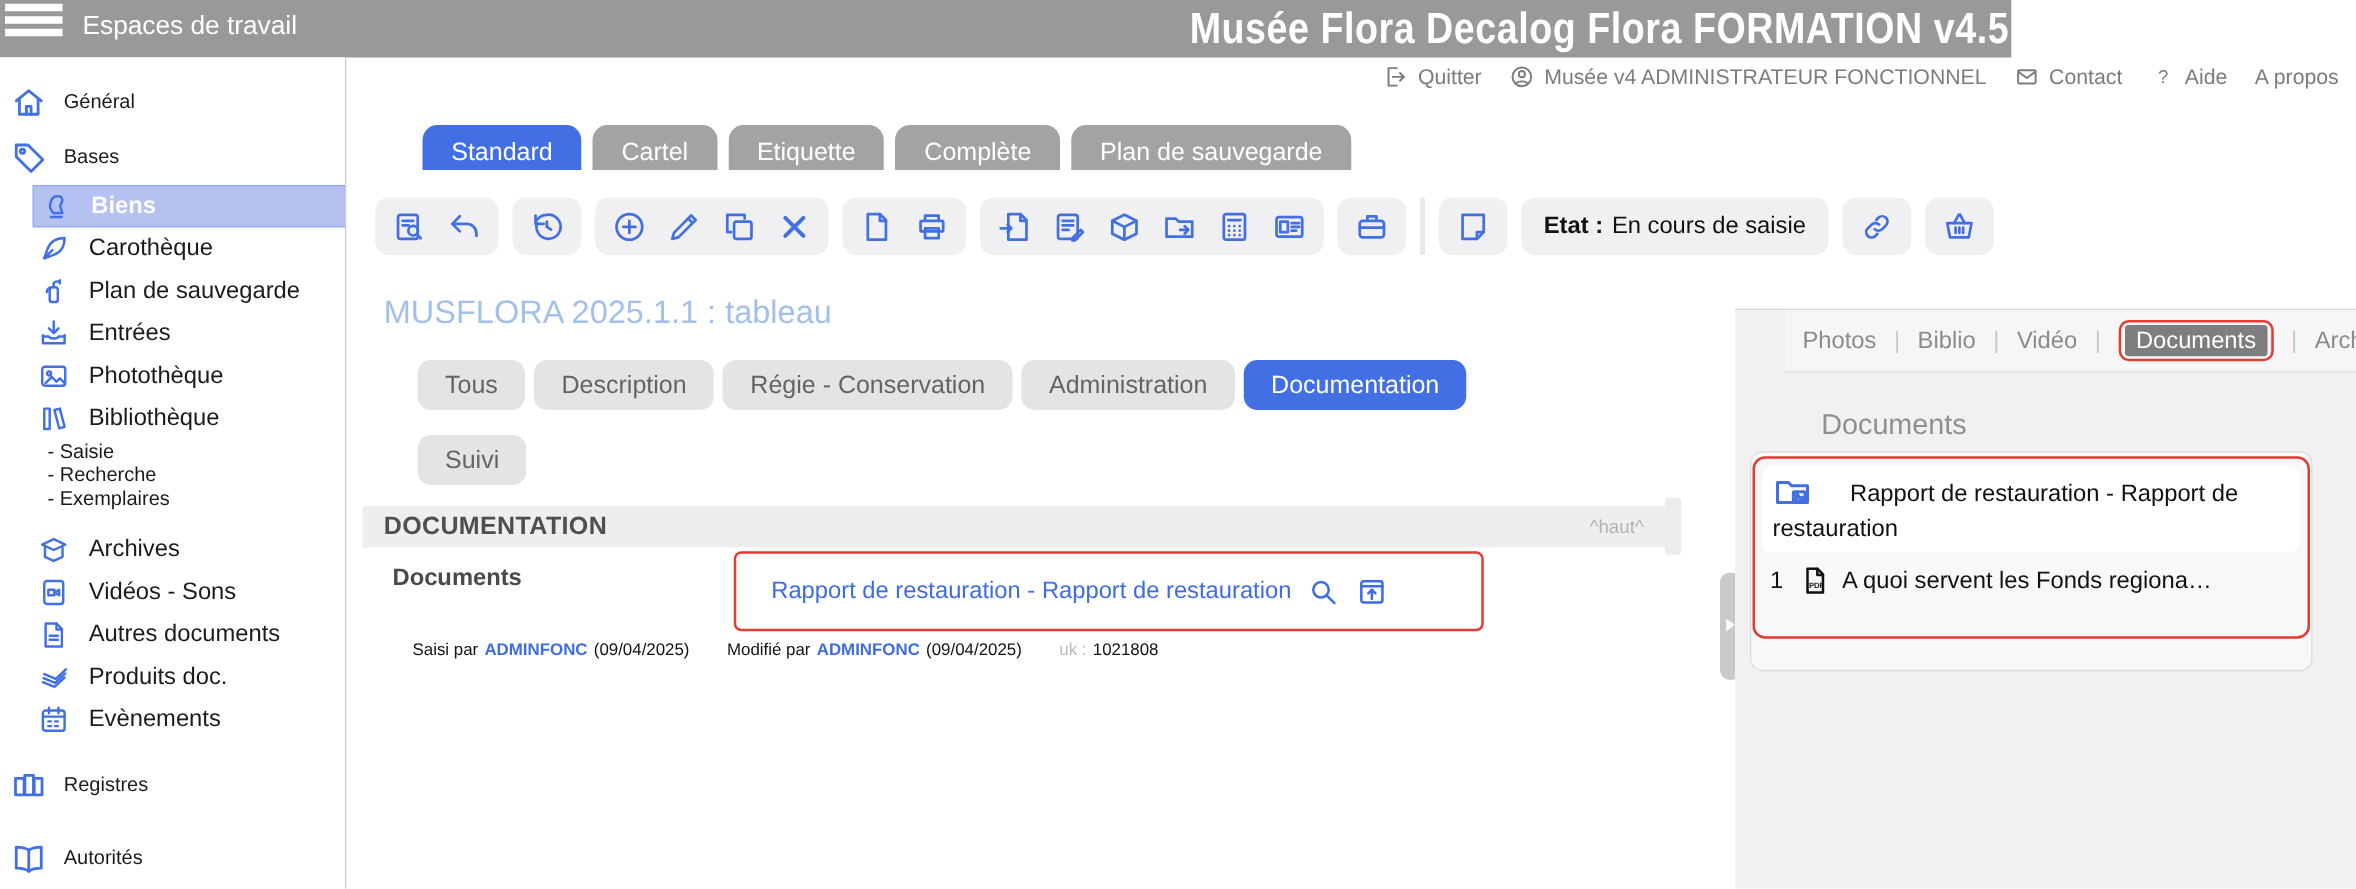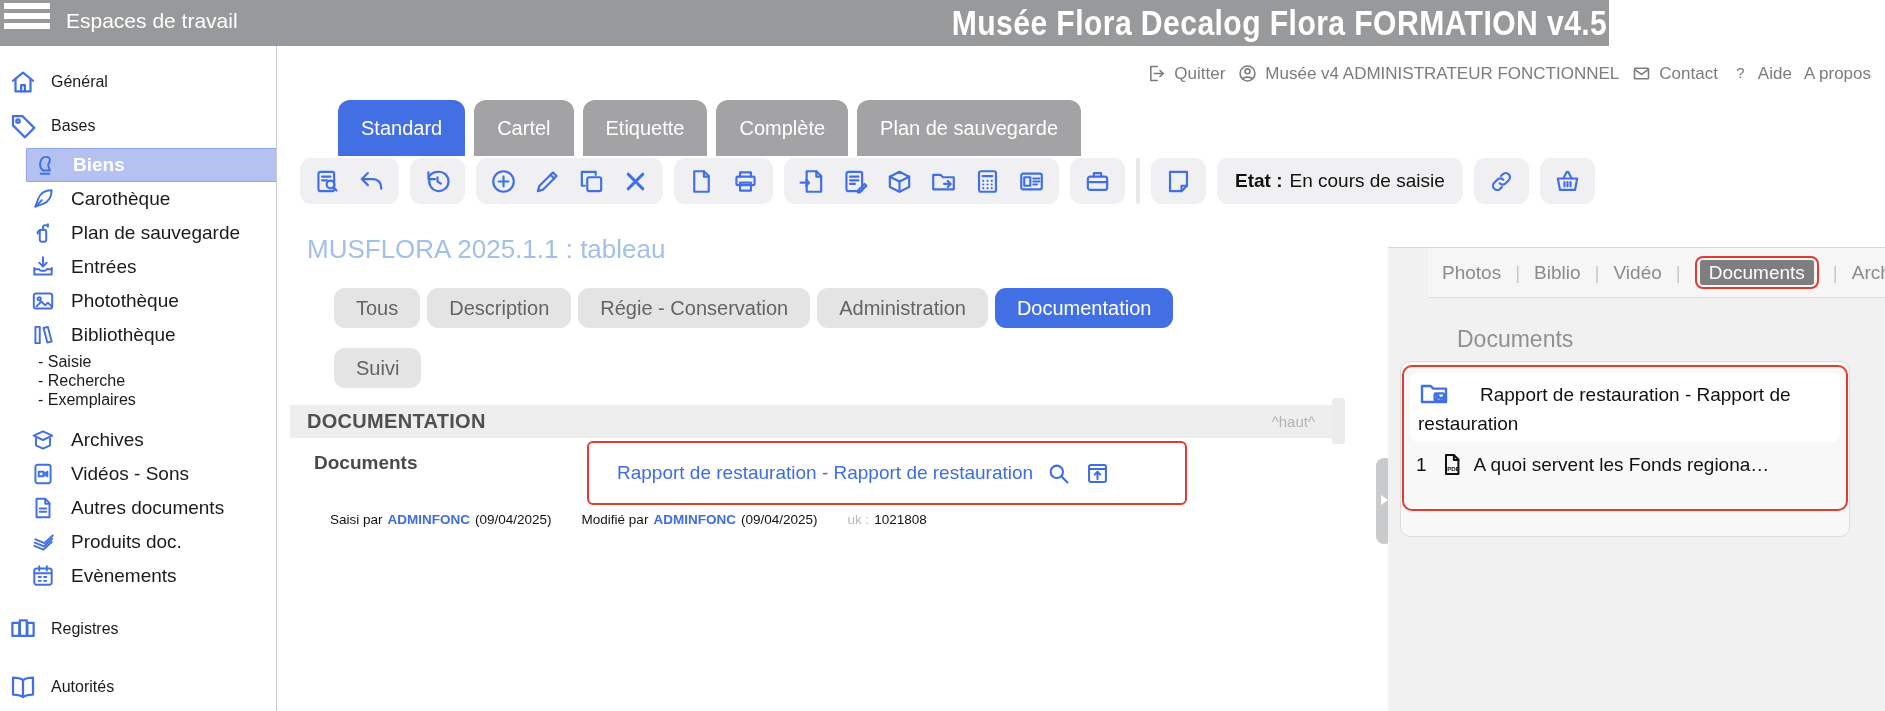--- a/index.html
+++ b/index.html
@@ -34,30 +34,30 @@
   .side-item .ic{color:#4270e4}
   .side-item.root .ic{width:30px;height:30px}
   .side-item.child .ic{width:26px;height:26px}
   .side-item.selected{
     margin-left:26px;padding-left:5px;width:282px;box-sizing:border-box;
     background:#b5c1f0;border:1px solid #93a7ec;border-radius:1px;color:#fff;font-weight:bold;
   }
 
   
   .utility{
-    position:absolute;top:63px;right:14px;display:flex;gap:12px;align-items:center;
+    position:absolute;top:51px;right:14px;display:flex;gap:22px;align-items:center;
     color:#7c7c7c;font-size:17px;white-space:nowrap;
   }
   .util-item{display:flex;align-items:center;gap:7px;cursor:pointer}
   .util-item .ic{width:21px;height:21px;color:#7c7c7c}
 
   
   .view-tabs{position:absolute;left:338px;top:100px;display:flex;gap:9px}
   .vtab{
-    height:56px;line-height:44px;padding:0 23px;border-radius:12px 12px 0 0;border:none;
+    height:36px;line-height:44px;padding:0 23px;border-radius:12px 12px 0 0;border:none;
     background:#a3a3a5;color:#fff;font-size:20px;cursor:pointer;font-family:inherit;white-space:nowrap;
   }
   .vtab.active{background:#4270e4}
 
   
   .toolbar{position:absolute;left:300px;top:158px;display:flex;gap:11px;align-items:center}
   .tgroup{background:#f0f0f2;border-radius:11px;height:46px;display:flex;align-items:center;padding:0 9px;gap:7px}
   .tbtn{
     width:37px;height:40px;display:flex;align-items:center;justify-content:center;
     background:none;border:none;padding:0;cursor:pointer;color:#4270e4;

